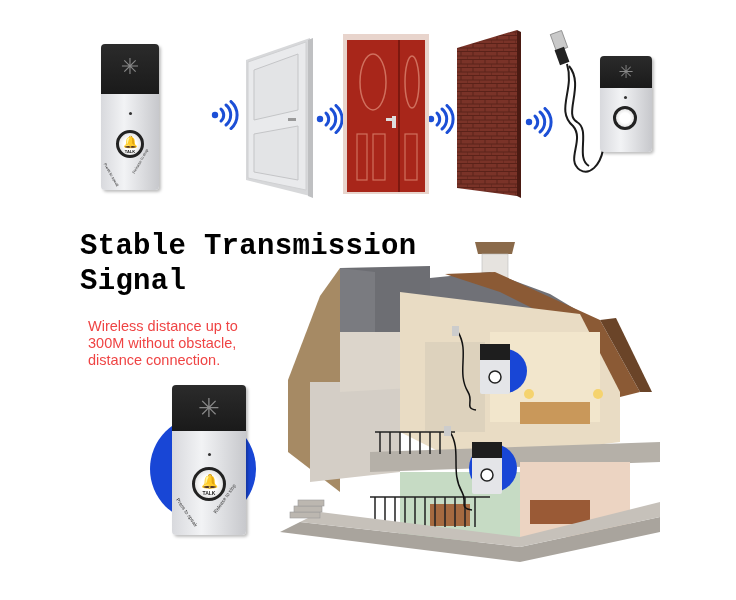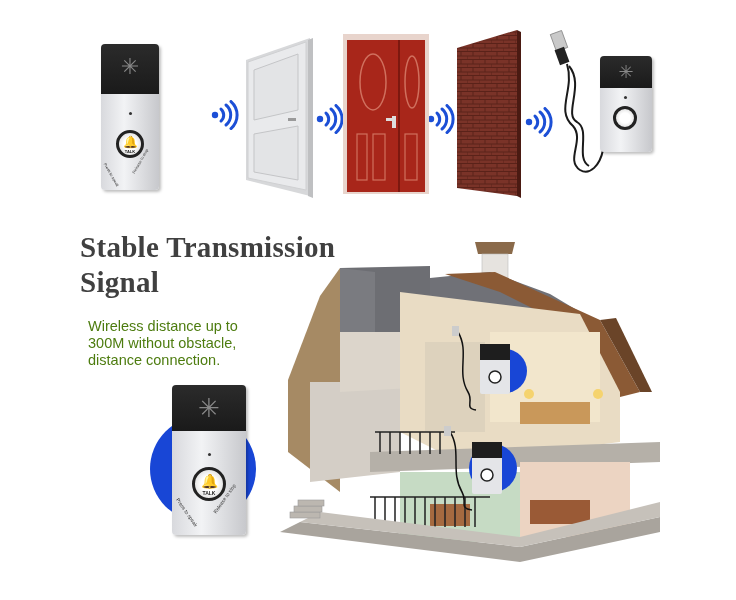--- a/index.html
+++ b/index.html
@@ -12,22 +12,22 @@
   .bell .body { position: absolute; left: 0; right: 0; bottom: 0; background: linear-gradient(90deg,#d8d9dd 0%,#f2f3f5 40%,#c7c8cc 100%); }
   .bell .ring { position: absolute; border-radius: 50%; border: 3px solid #222; background: radial-gradient(circle,#ffffff 40%,#e6e6e6 70%); box-sizing: border-box; }
   .bell .bell-glyph { position: absolute; color: #333; text-align: center; font-size: 12px; line-height: 1; }
   .bell .talk { position: absolute; font-size: 4px; color:#222; font-weight: bold; text-align:center; }
   .bell .star { position: absolute; color: #888; text-align: center; line-height: 1; }
   .bell .led { position: absolute; width: 3px; height: 3px; border-radius: 50%; background: #333; }
   .bell .arc-text { position: absolute; font-size: 4px; color:#333; white-space: nowrap; }
 
   
   .wifi { position: absolute; width: 30px; height: 30px; }
-  .title { position: absolute; color: #404040; font-family: Liberation Serif, serif; font-weight: bold; font-size: 29px; line-height: 34px; letter-spacing: 0.3px; }
-  .desc { position: absolute; color: #4d7c0f; font-size: 14.5px; line-height: 17px; }
+  .title { position: absolute; color: #000000; font-family: Liberation Mono, monospace; font-weight: bold; font-size: 29px; line-height: 34px; letter-spacing: 0.3px; }
+  .desc { position: absolute; color: #ef4444; font-size: 14.5px; line-height: 17px; }
 
   .blue-disc { position: absolute; border-radius: 50%; background: #1846d6; }
 </style>
 </head>
 <body>
 
 <div class="bell" style="left:101px;top:44px;width:58px;height:146px;">
   <div class="top" style="height:50px;"></div>
   <div class="star" style="left:18px;top:12px;width:22px;font-size:22px;">✳</div>
   <div class="body" style="top:50px;"></div>

